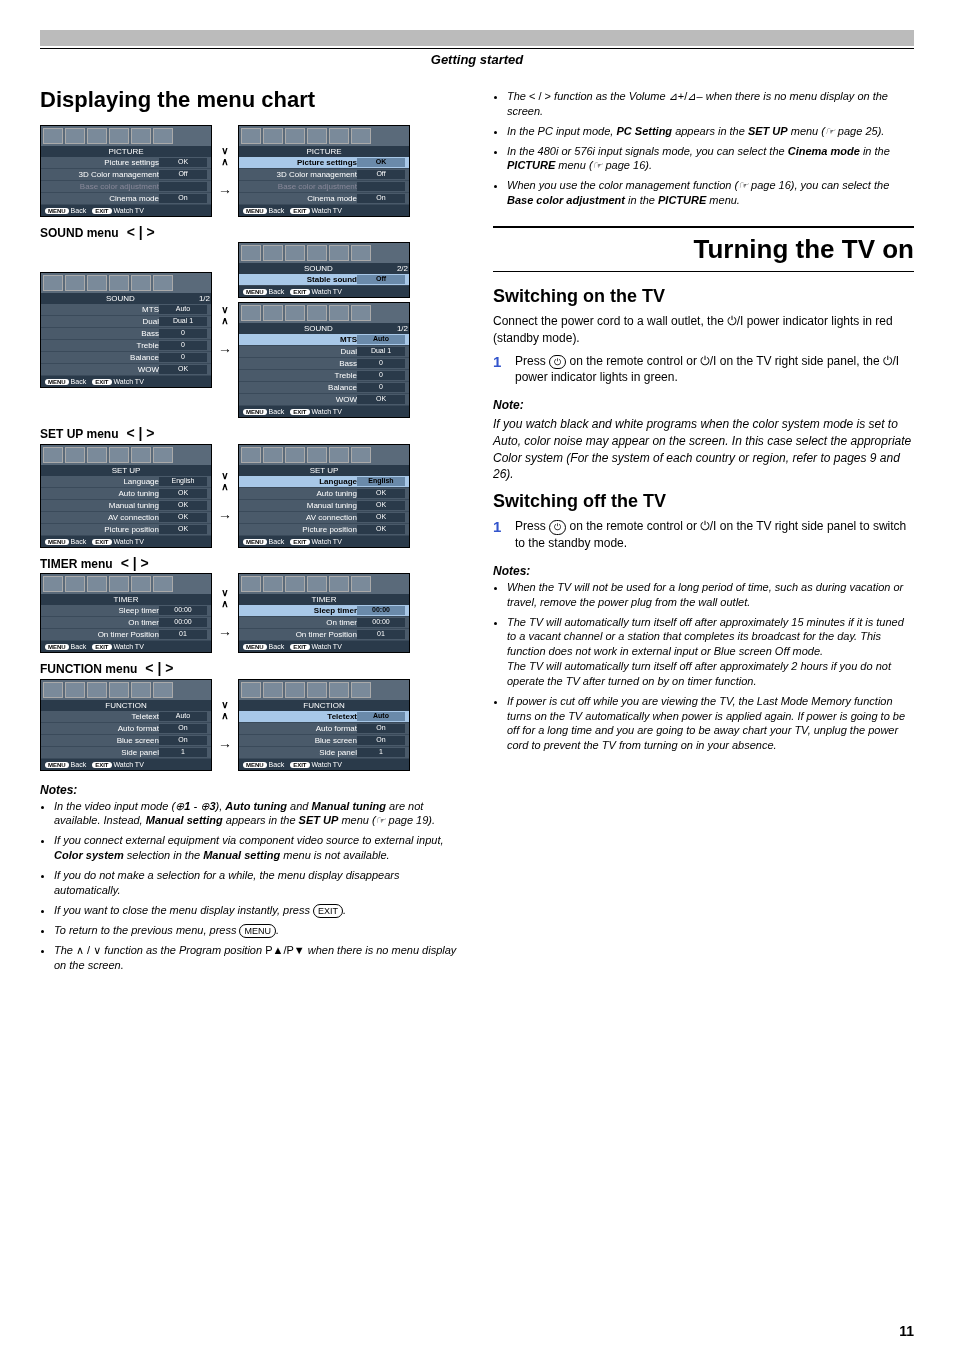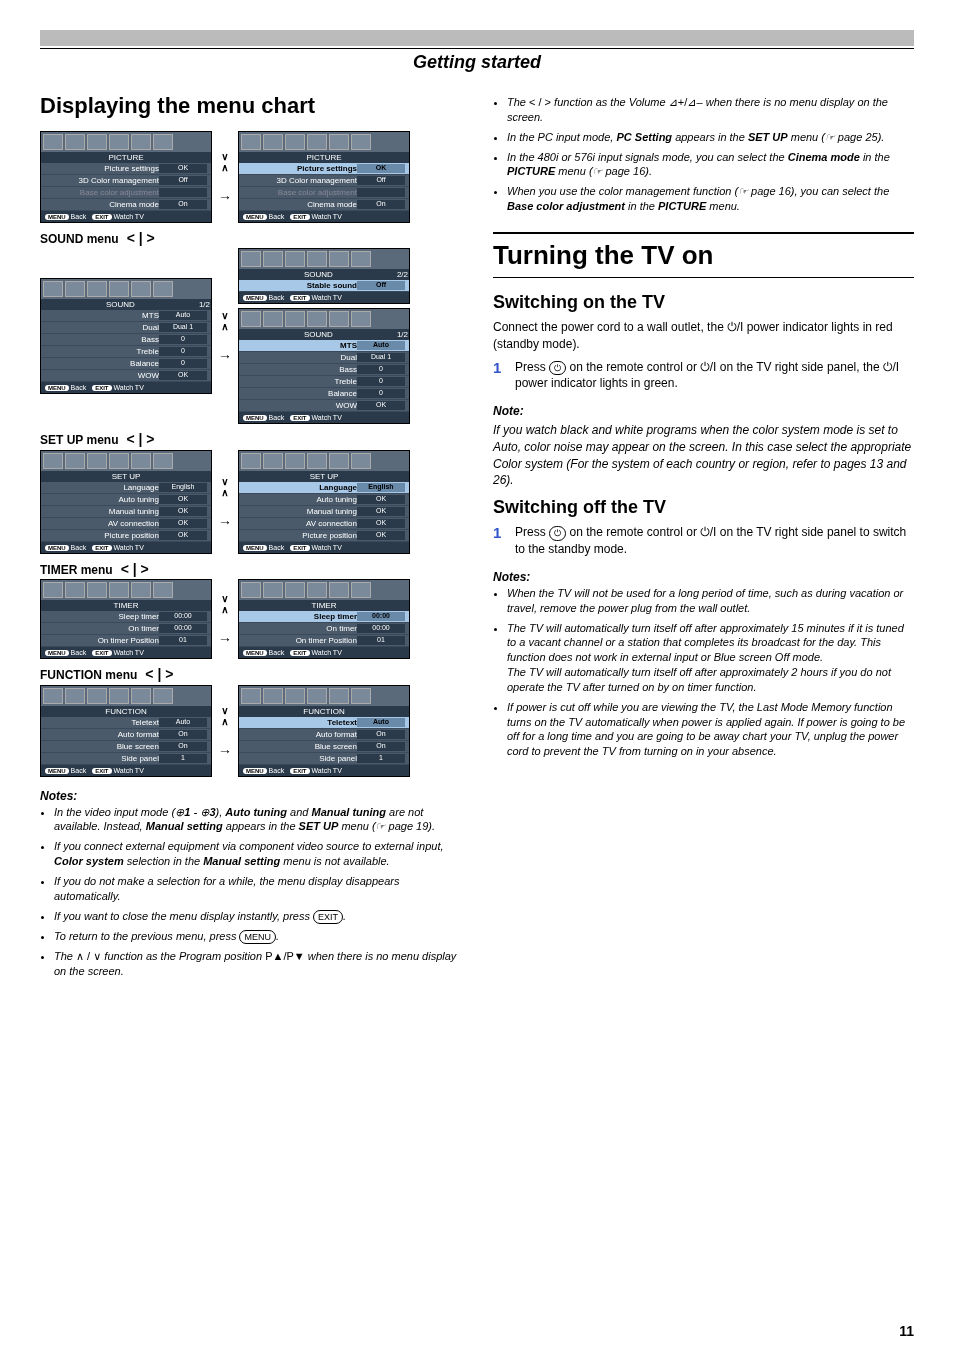--- a/index.html
+++ b/index.html
@@ -1,22 +1,22 @@
 <!DOCTYPE html>
 <html><head>
 <meta charset="utf-8">
 <style>
 body { margin:0; font-family:Arial,Helvetica,sans-serif; font-size:11px; color:#000; background:#fff; width:954px; }
 .page { padding:30px 40px; position:relative; min-height:1290px; }
 .topbar { background:#bbb; height:16px; margin-bottom:2px; }
-.section-header { text-align:center; font-weight:bold; font-style:italic; font-size:18px; border-top:1px solid #000; padding:3px 0 20px; }
+.section-header { text-align:center; font-weight:bold; font-style:italic; font-size:13px; border-top:1px solid #000; padding:3px 0 20px; }
 .cols { display:flex; gap:32px; }
 .col { flex:1; }
 h1 { font-size:22px; font-weight:bold; margin:0 0 12px; }
-h1.big { font-size:26px; border-top:2px solid #000; border-bottom:1px solid #000; padding:6px 0; margin:18px 0 14px; }
+h1.big { font-size:26px; border-top:2px solid #000; border-bottom:1px solid #000; padding:6px 0; margin:18px 0 14px;text-align:right; }
 h2 { font-size:18px; font-weight:bold; margin:8px 0 6px; }
 .menu-label { font-weight:bold; font-size:12px; margin:8px 0 2px; line-height:1.1; }
 .menu-label .arrows { font-weight:bold; margin-left:8px; font-size:14px; }
 .menu-pair { display:flex; align-items:center; gap:6px; margin-bottom:6px; }
 .menu-box { background:#4a5a6a; color:#fff; width:170px; font-size:8px; border:1px solid #000; }
 .mb-icons { display:flex; background:#5a6a7a; padding:2px; gap:2px; justify-content:flex-start; }
 .mb-icons span { width:18px; height:14px; background:#7a8a9a; border:1px solid #aaa; display:inline-block; }
 .mb-title { text-align:center; background:#2a3a4a; padding:1px; font-size:8px; }
 .mb-row { display:flex; padding:1px 4px; justify-content:flex-end; border-bottom:1px solid #3a4a5a; }
 .mb-row.hl { background:#a8c8e8; color:#000; font-weight:bold; }
@@ -454,21 +454,21 @@
 
       <h1 class="big">Turning the TV on</h1>
 
       <h2>Switching on the TV</h2>
       <div class="body-txt">Connect the power cord to a wall outlet, the ⏻/I power indicator lights in red (standby mode).</div>
       <div class="step">
         <div class="step-num">1</div>
         <div class="step-txt" id="s1-step">Press <span class="pill">⏻</span> on the remote control or ⏻/I on the TV right side panel, the ⏻/I power indicator lights in green.</div>
       </div>
       <div class="notes-h">Note:</div>
-      <div class="body-txt" style="font-style:italic">If you watch black and white programs when the color system mode is set to Auto, color noise may appear on the screen. In this case select the appropriate Color system (For the system of each country or region, refer to pages 13 and 26).</div>
+      <div class="body-txt" style="font-style:italic">If you watch black and white programs when the color system mode is set to Auto, color noise may appear on the screen. In this case select the appropriate Color system (For the system of each country or region, refer to pages 9 and 26).</div>
 
       <h2>Switching off the TV</h2>
       <div class="step">
         <div class="step-num">1</div>
         <div class="step-txt" id="s2-step">Press <span class="pill">⏻</span> on the remote control or ⏻/I on the TV right side panel to switch to the standby mode.</div>
       </div>
       <div class="notes-h">Notes:</div>
       <ul class="notes" id="s2-notes">
           <li>When the TV will not be used for a long period of time, such as during vacation or travel, remove the power plug from the wall outlet.</li>
           <li>The TV will automatically turn itself off after approximately 15 minutes if it is tuned to a vacant channel or a station that completes its broadcast for the day. This function does not work in external input or Blue screen Off mode.<br>The TV will automatically turn itself off after approximately 2 hours if you do not operate the TV after turned on by on timer function.</li>

